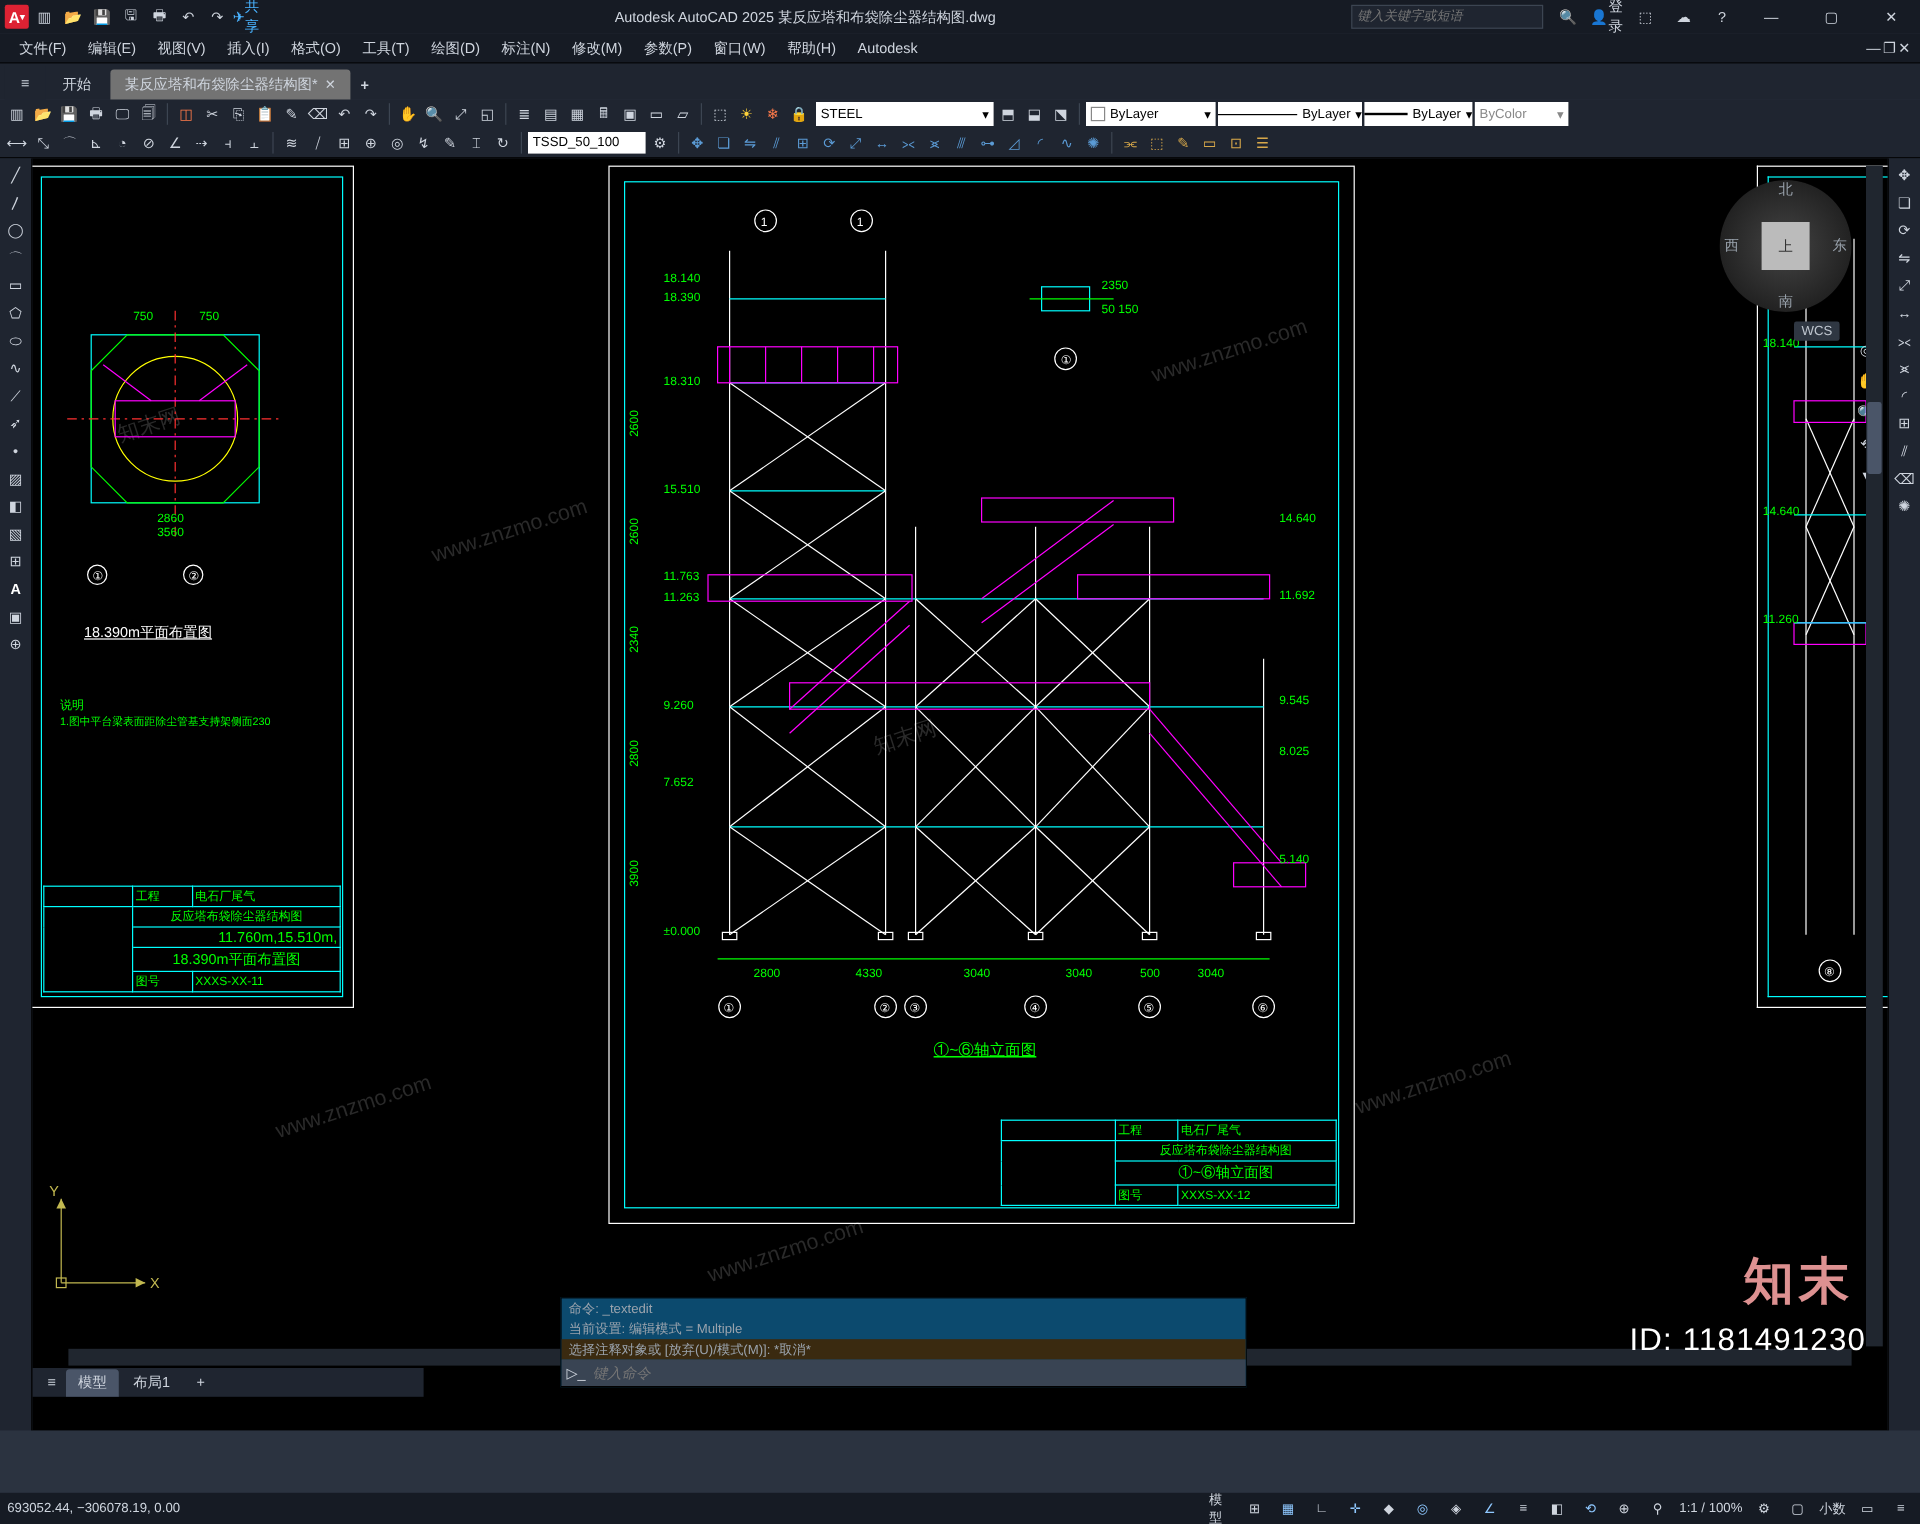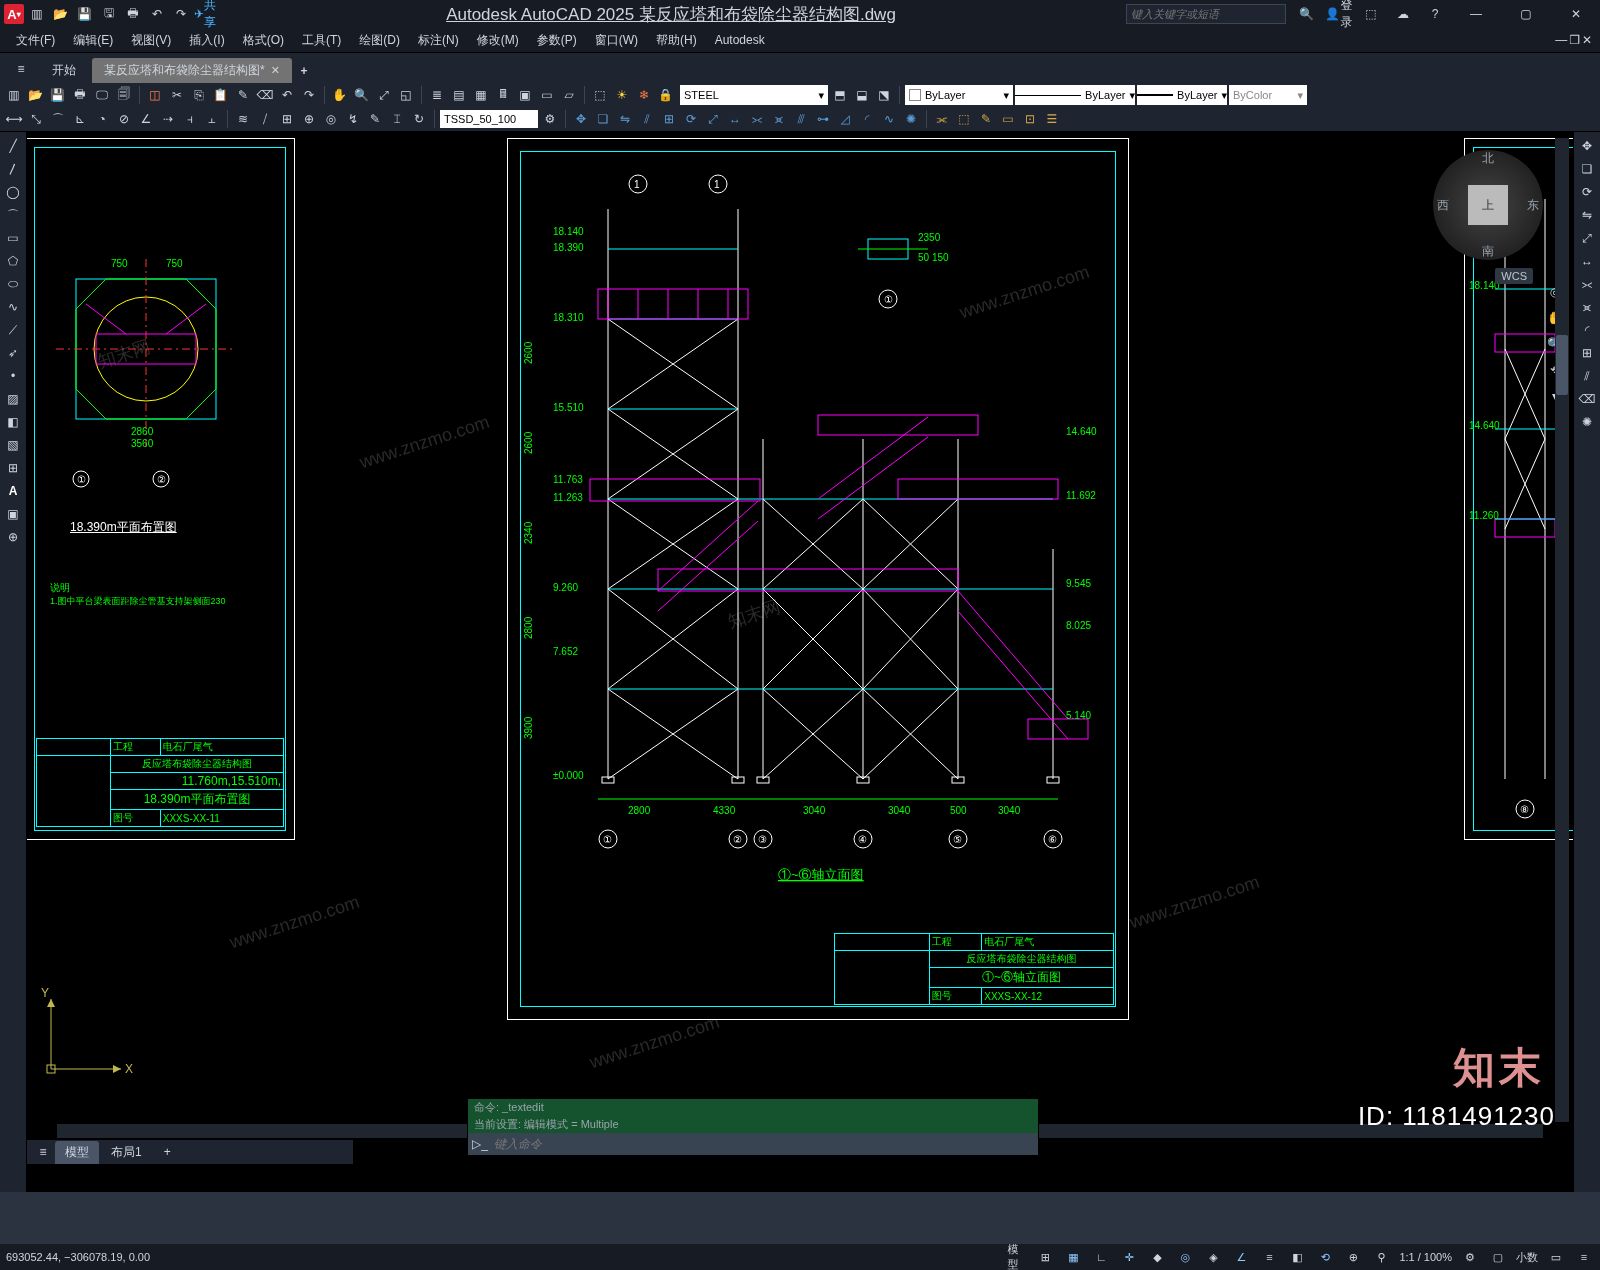--- a/index.html
+++ b/index.html
@@ -17,21 +17,21 @@
     --yellow:#ffff00;
     --white:#ffffff;
     --red:#ff3030;
   }
   html,body{margin:0;padding:0;width:1600px;height:1270px;background:var(--bg);font-family:"Segoe UI","Microsoft YaHei",Arial,sans-serif;color:var(--text);font-size:12px;overflow:hidden;position:relative;}
   
   .titlebar{height:28px;background:var(--bg-darker);display:flex;align-items:center;padding:0 4px;gap:2px;}
   .app-logo{width:20px;height:20px;background:#d23; color:#fff;font-weight:bold;display:flex;align-items:center;justify-content:center;border-radius:2px;font-size:13px;}
   .titlebar .qat-btn{width:22px;height:22px;display:flex;align-items:center;justify-content:center;color:var(--text);}
   .titlebar .qat-btn.blue{color:#4ab3ff;}
-  .titlebar .title-center{flex:1;text-align:center;color:var(--text);font-size:17px;text-decoration:underline;}
+  .titlebar .title-center{flex:1;text-align:center;color:var(--text);font-size:12px;}
   .search-box{width:150px;height:18px;background:var(--bg-dark);border:1px solid var(--border);font-size:11px;color:var(--text-dim);padding:0 4px;font-style:italic;}
   .titlebar .right{display:flex;align-items:center;gap:10px;}
   .win-ctrl{width:40px;height:26px;display:flex;align-items:center;justify-content:center;}
   
   .menubar{height:24px;background:var(--bg-darker);display:flex;align-items:center;padding:0 8px;gap:2px;border-bottom:1px solid #000;}
   .menubar .menuitem{padding:0 8px;height:22px;display:flex;align-items:center;cursor:default;}
   
   .filetabrow{height:30px;background:var(--bg-dark);display:flex;align-items:flex-end;padding-left:4px;}
   .bigmenu{width:34px;height:28px;display:flex;align-items:center;justify-content:center;background:var(--bg-dark);}
   .starttab{padding:4px 14px;border-radius:3px 3px 0 0;background:transparent;}
@@ -58,21 +58,21 @@
   .viewcube{position:absolute;top:18px;right:30px;width:110px;height:110px;border-radius:55px;background:radial-gradient(circle,#444 0%,#222 70%,transparent 72%);display:flex;align-items:center;justify-content:center;}
   .viewcube .face{width:40px;height:40px;background:#bbb;color:#333;display:flex;align-items:center;justify-content:center;font-size:12px;}
   .viewcube .dir{position:absolute;color:#9aa3ad;font-size:12px;}
   .vc-n{top:0;left:50%;transform:translateX(-50%);} .vc-s{bottom:0;left:50%;transform:translateX(-50%);} .vc-e{right:4px;top:50%;transform:translateY(-50%);} .vc-w{left:4px;top:50%;transform:translateY(-50%);}
   .wcs-badge{position:absolute;top:136px;right:40px;background:#2f3742;color:#bfc6cf;padding:2px 6px;border-radius:2px;font-size:11px;}
   .navbar-right{position:absolute;top:150px;right:6px;width:24px;display:flex;flex-direction:column;gap:6px;align-items:center;}
   
   .ucs{position:absolute;left:14px;bottom:110px;color:#c2b850;font-size:12px;}
   .ucs svg{overflow:visible;}
   
-  .cmdarea{position:absolute;left:440px;bottom:36px;width:570px;background:#14532d;border:1px solid #000;}
+  .cmdarea{position:absolute;left:440px;bottom:36px;width:570px;background:#0c4a6e;border:1px solid #000;}
   .cmdarea .histline{height:15px;padding:1px 6px;color:#9aa3ad;font-size:11px;}
   .cmdarea .prompt{height:22px;display:flex;align-items:center;background:#394453;}
   .cmdarea .prompt .chev{width:24px;text-align:center;}
   .cmdarea .prompt input{flex:1;background:transparent;border:none;color:var(--text-dim);font-style:italic;font-size:12px;outline:none;}
   
   .layouttabs{position:absolute;left:0;bottom:28px;height:24px;display:flex;align-items:center;background:var(--bg-dark);padding-left:6px;gap:2px;width:320px;}
   .layouttabs .tab{padding:3px 10px;border-radius:3px 3px 0 0;}
   .layouttabs .tab.active{background:#4a5568;}
   
   .statusbar{position:absolute;left:0;right:0;bottom:0;height:26px;background:var(--bg-darker);display:flex;align-items:center;padding:0 6px;gap:8px;font-size:11px;}
@@ -591,20 +591,21 @@
     <div class="hscroll">
         <div class="thumb"></div>
       </div>
     <div class="vscroll">
         <div class="thumb"></div>
       </div>
 
     <div class="cmdarea">
       <div class="histline">命令: _textedit</div>
       <div class="histline">当前设置:  编辑模式 = Multiple</div>
+      <div class="histline" style="background:#3a2a10">选择注释对象或 [放弃(U)/模式(M)]: *取消*</div>
       <div class="prompt">
         <div class="chev">▷_</div>
         <input placeholder="键入命令" style="">
       </div>
     </div>
 
     <div class="layouttabs">
       <div class="tbtn">≡</div>
       <div class="tab active">模型</div>
       <div class="tab">布局1</div>

